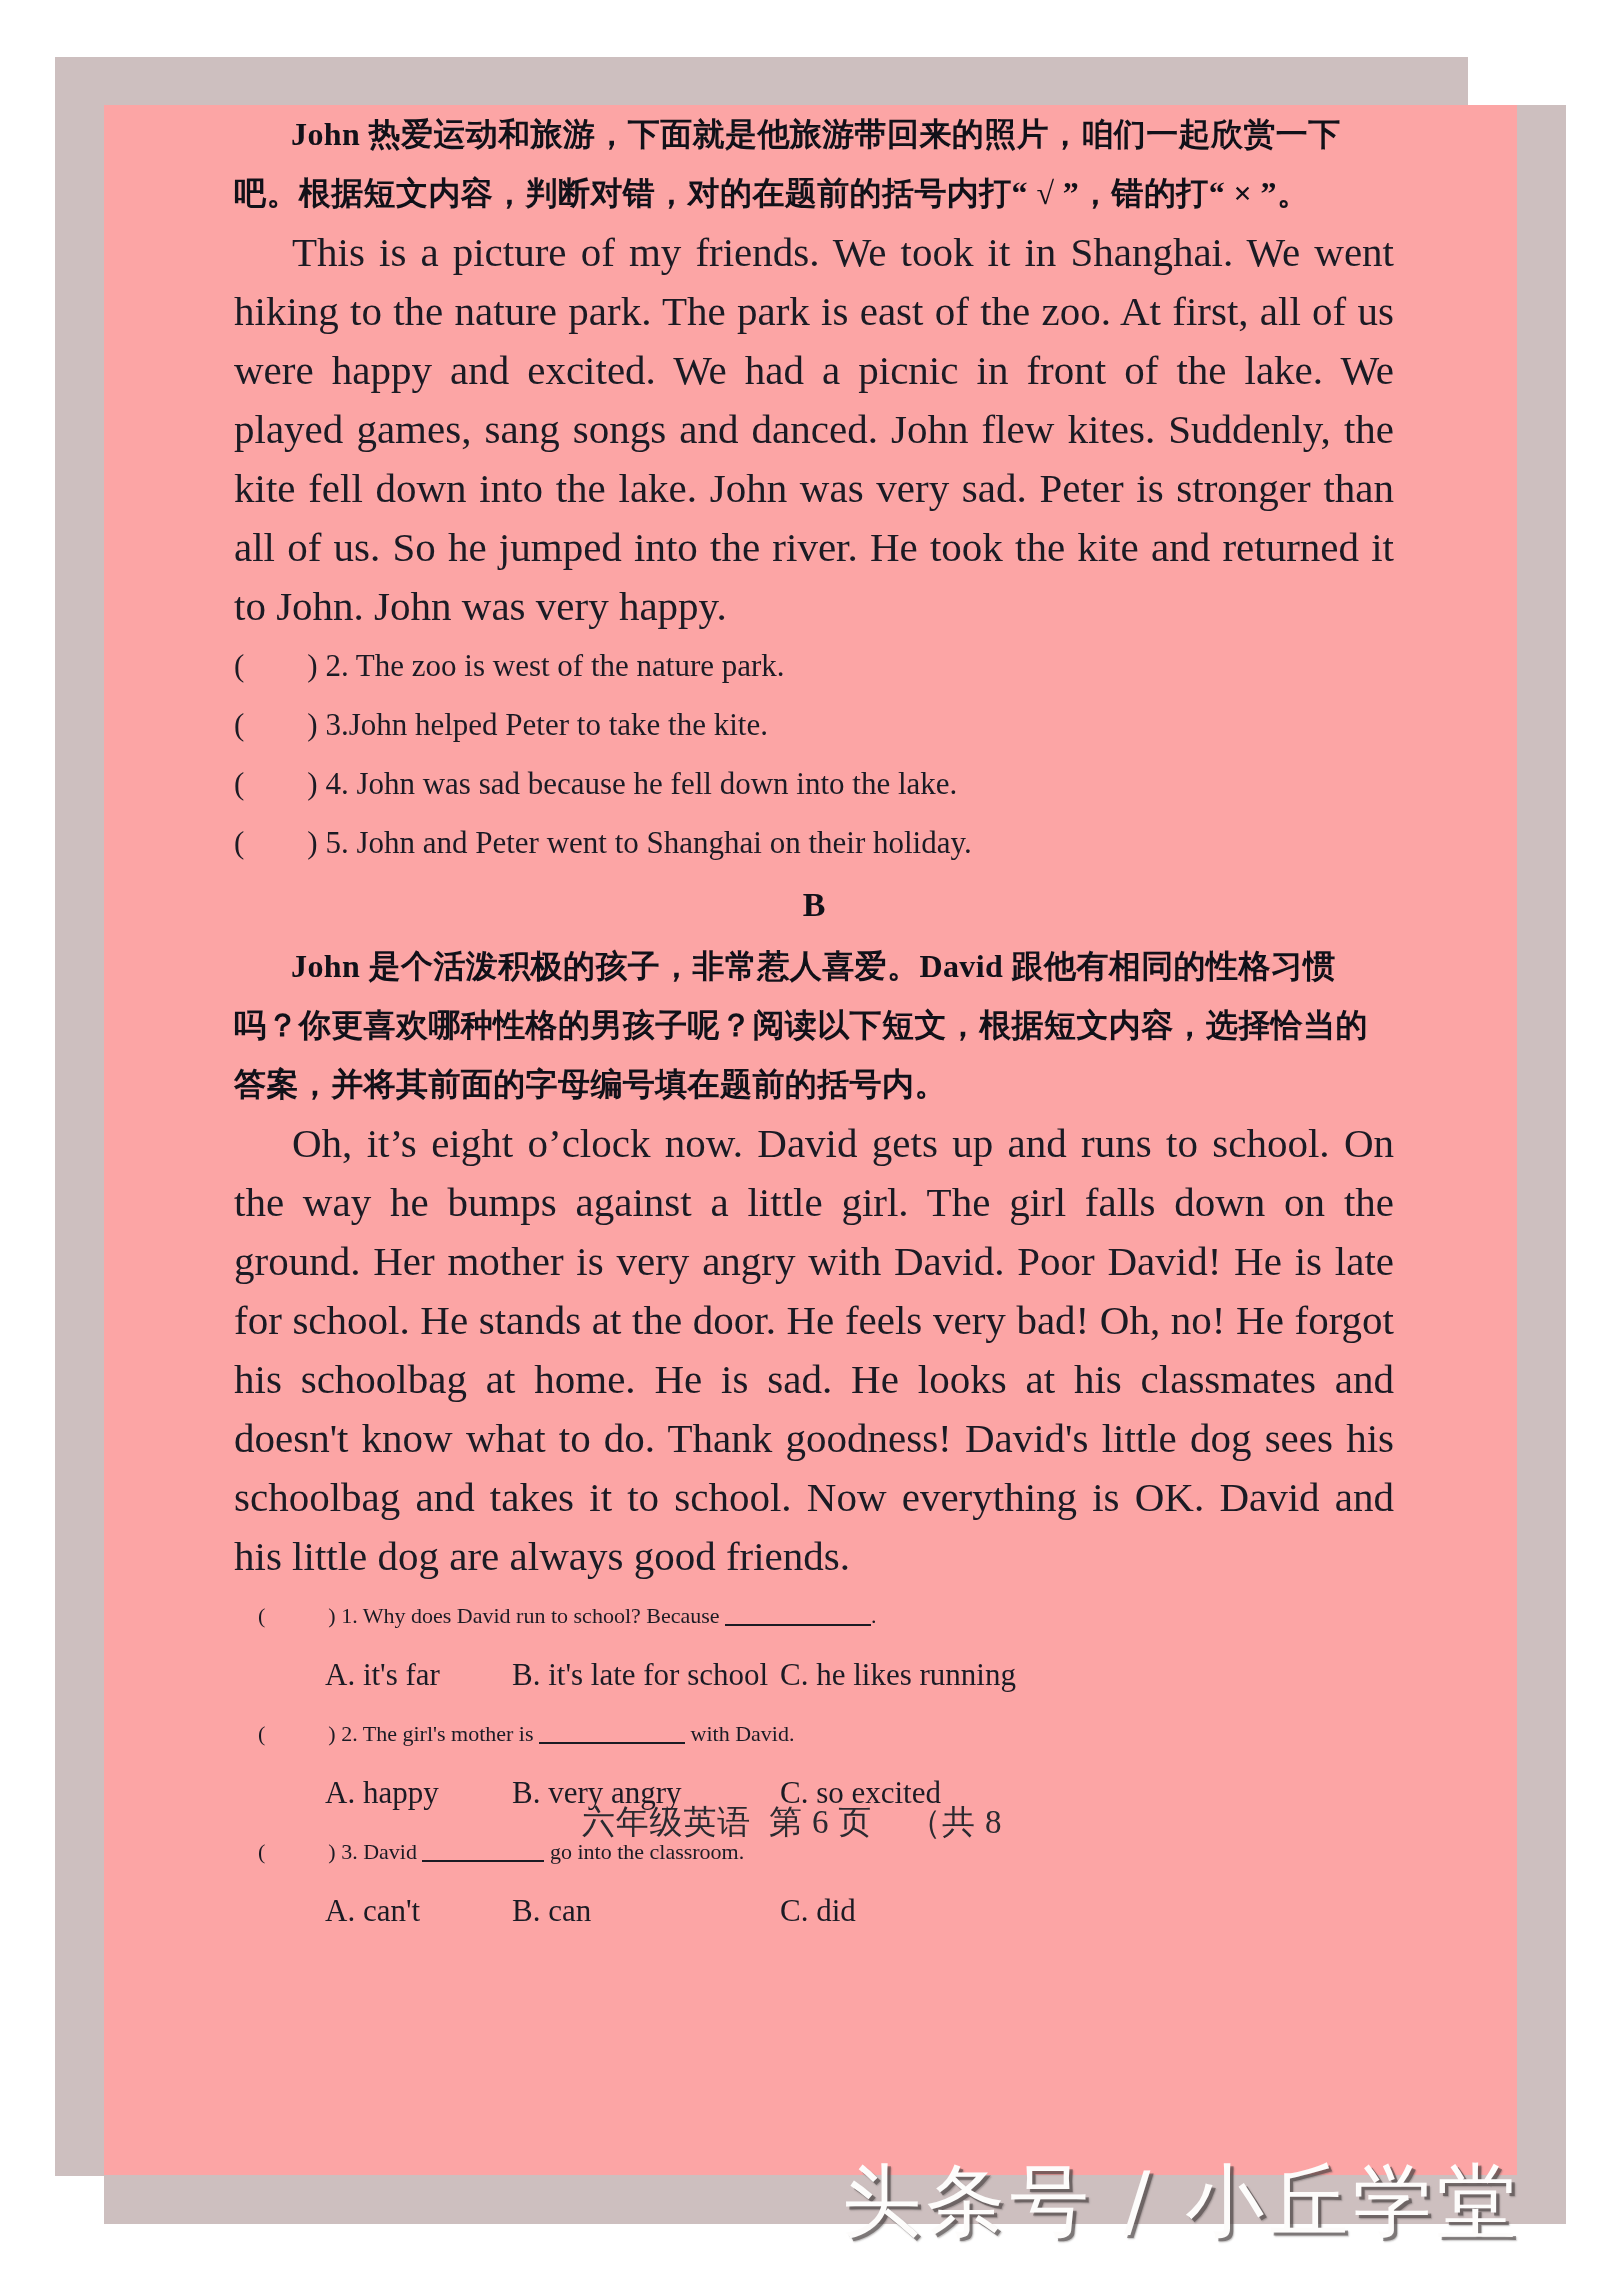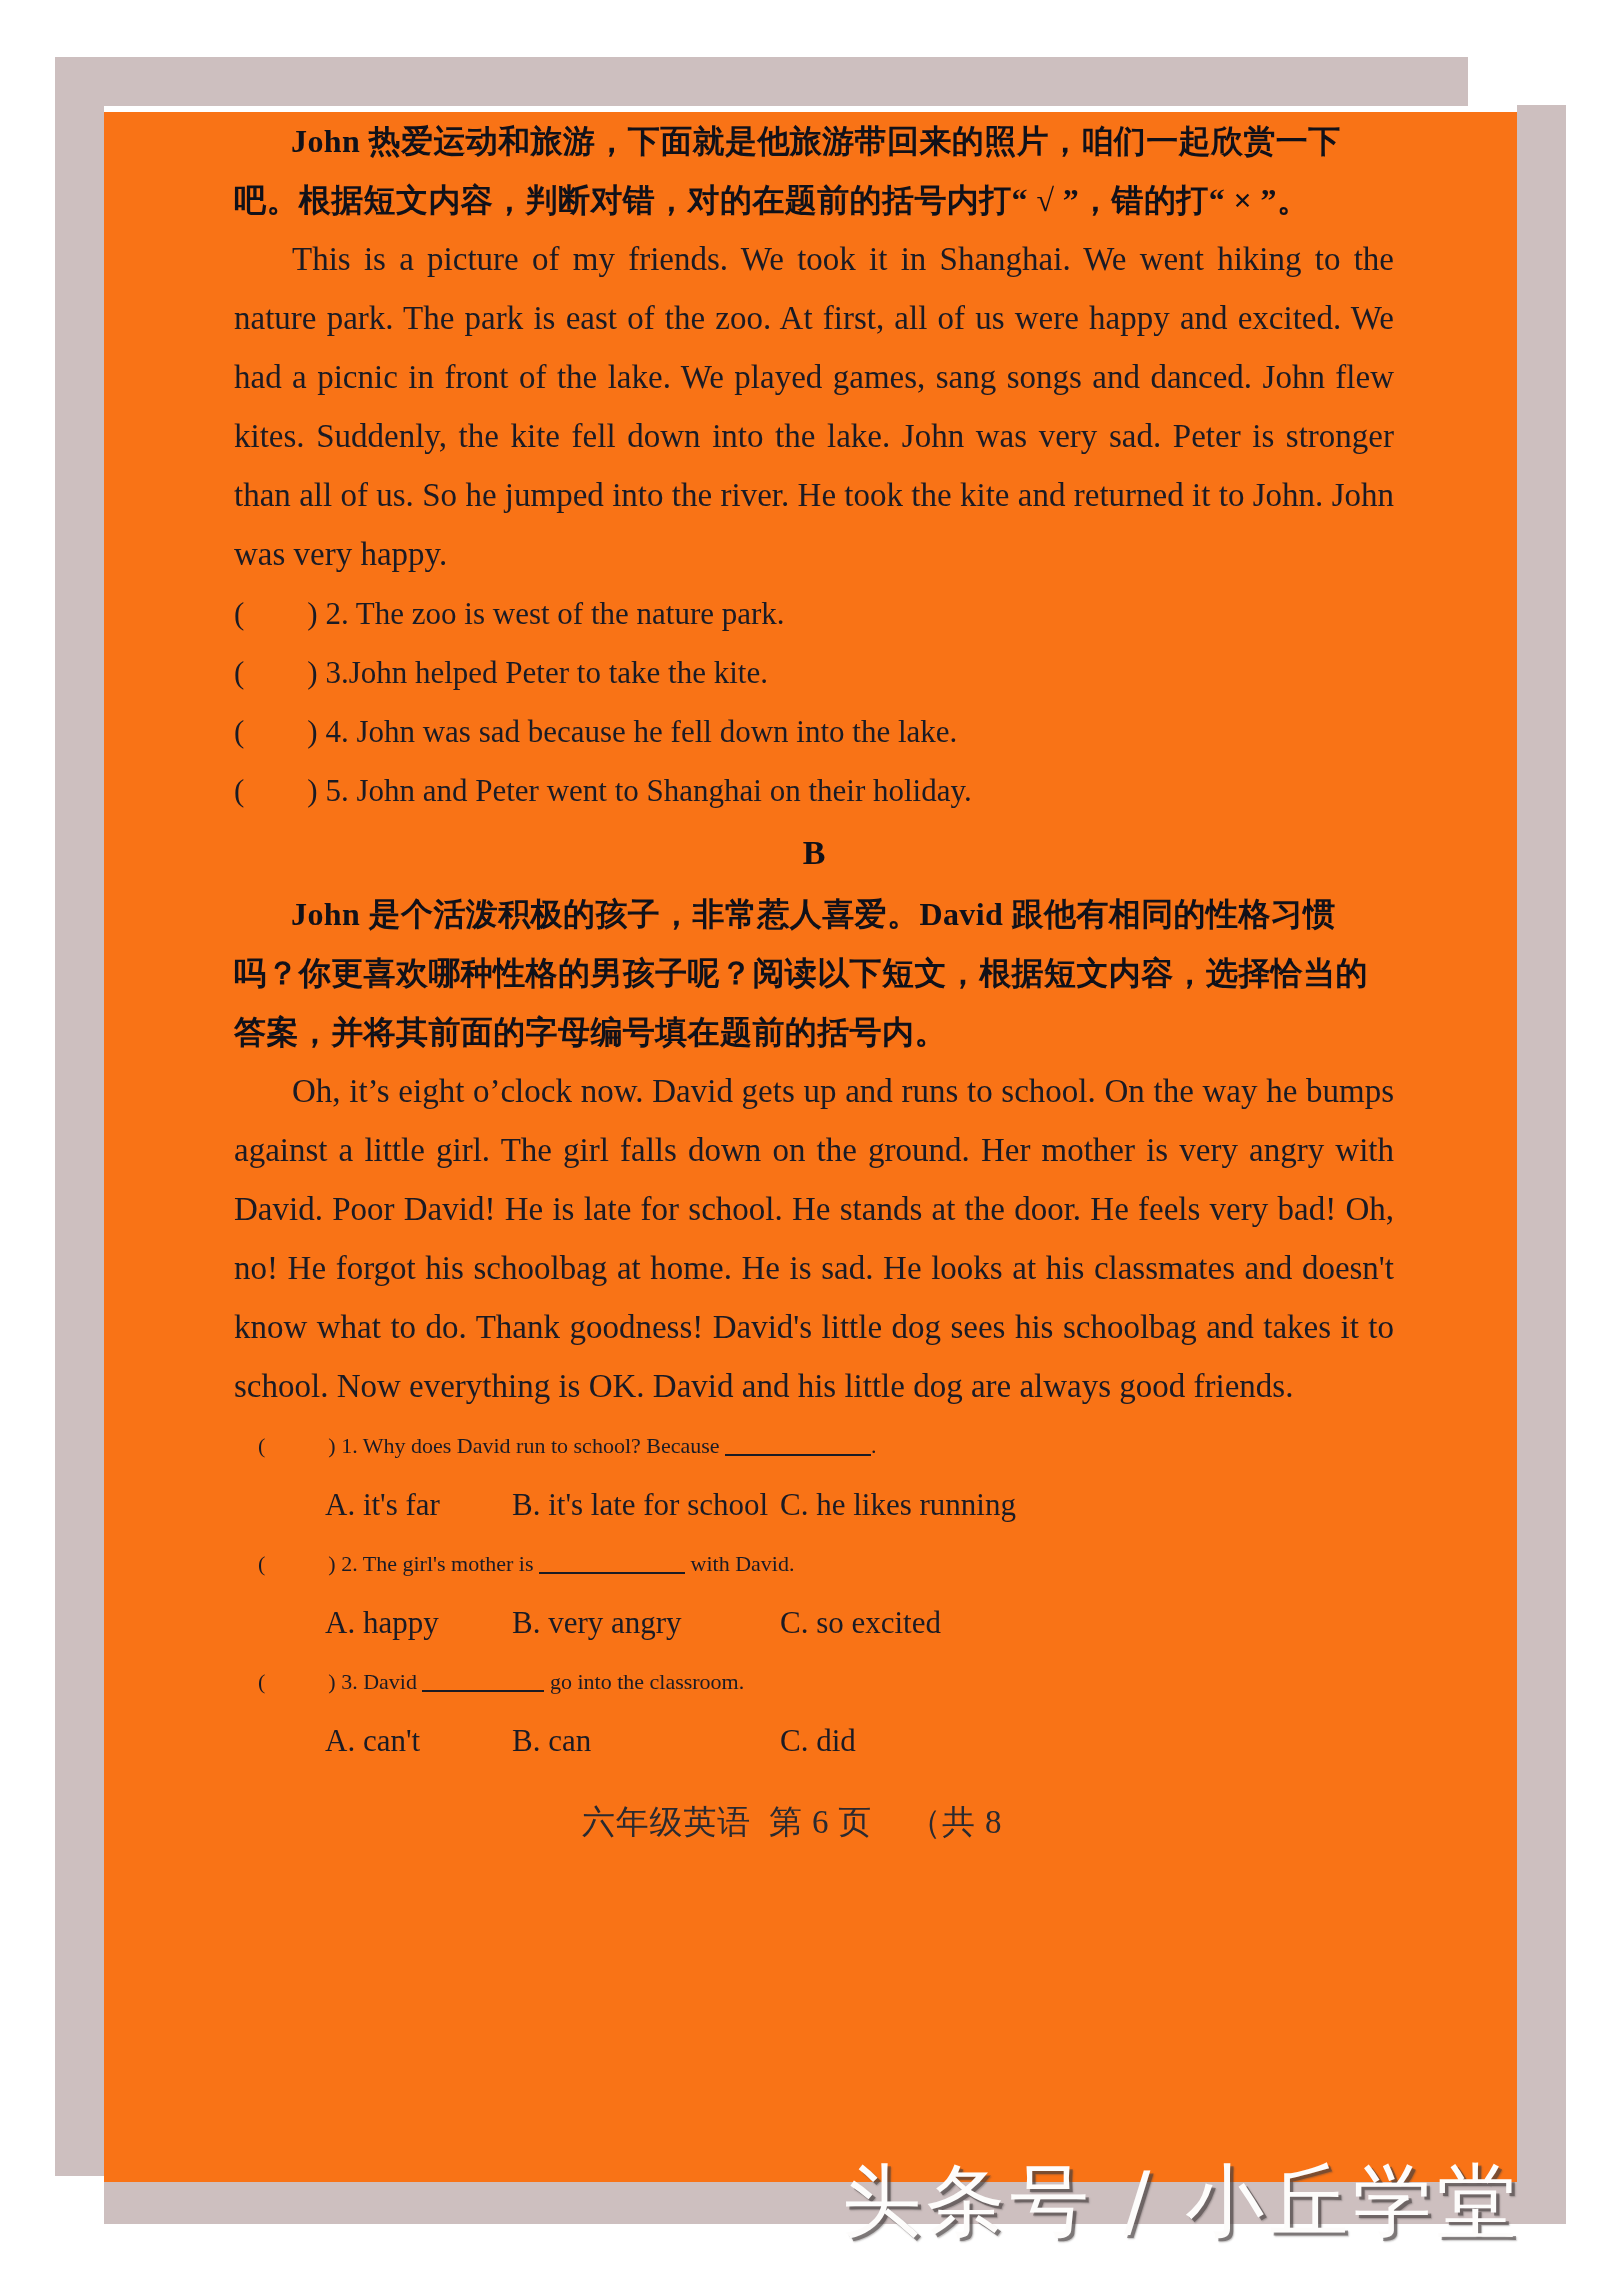--- a/index.html
+++ b/index.html
@@ -25,42 +25,42 @@
     position:absolute;left:1517px;top:105px;width:49px;height:2119px;
     background:#cdbfbf;
   }
   .frame-bottom{
     position:absolute;left:104px;top:2175px;width:1462px;height:49px;
     background:#cdbfbf;
   }
 
   
   .page{
-    position:absolute;left:104px;top:112px;width:1413px;height:2070px;
-    background:#f97316;
+    position:absolute;left:104px;top:105px;width:1413px;height:2070px;
+    background:#fca5a5;
   }
 
   .content{
     position:absolute;left:130px;top:0px;width:1160px;
     color:#1a1a22;
   }
 
   
   .zh-instr{
     font-size:32px;
     font-weight:bold;
     line-height:59px;
     letter-spacing:0.4px;
     text-indent:57px;
     margin:0;
     color:#111119;
   }
 
   .passage{
-    font-size:33px;
+    font-size:41px;
     line-height:59px;
     margin:0;
     text-indent:58px;
     text-align:justify;
     text-justify:inter-word;
     color:#1b1b24;
   }
 
   .q-line{
     font-size:31px;

